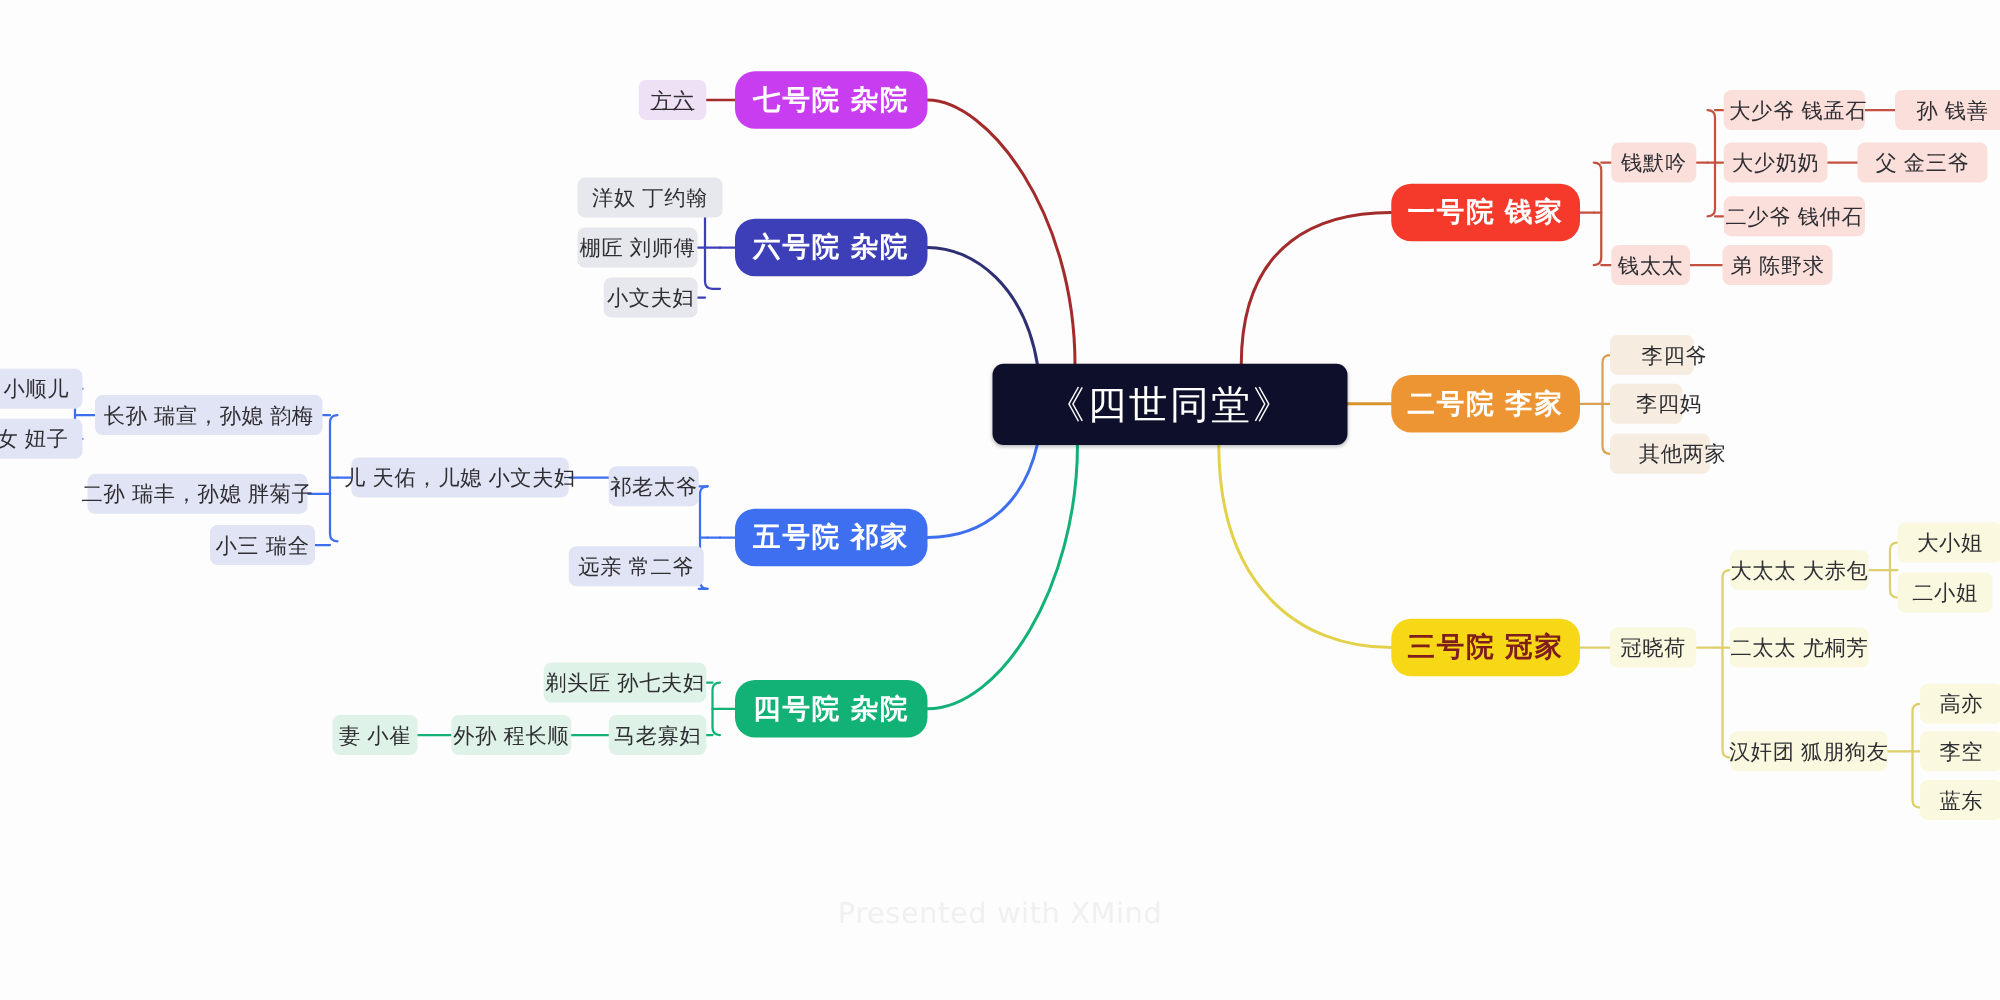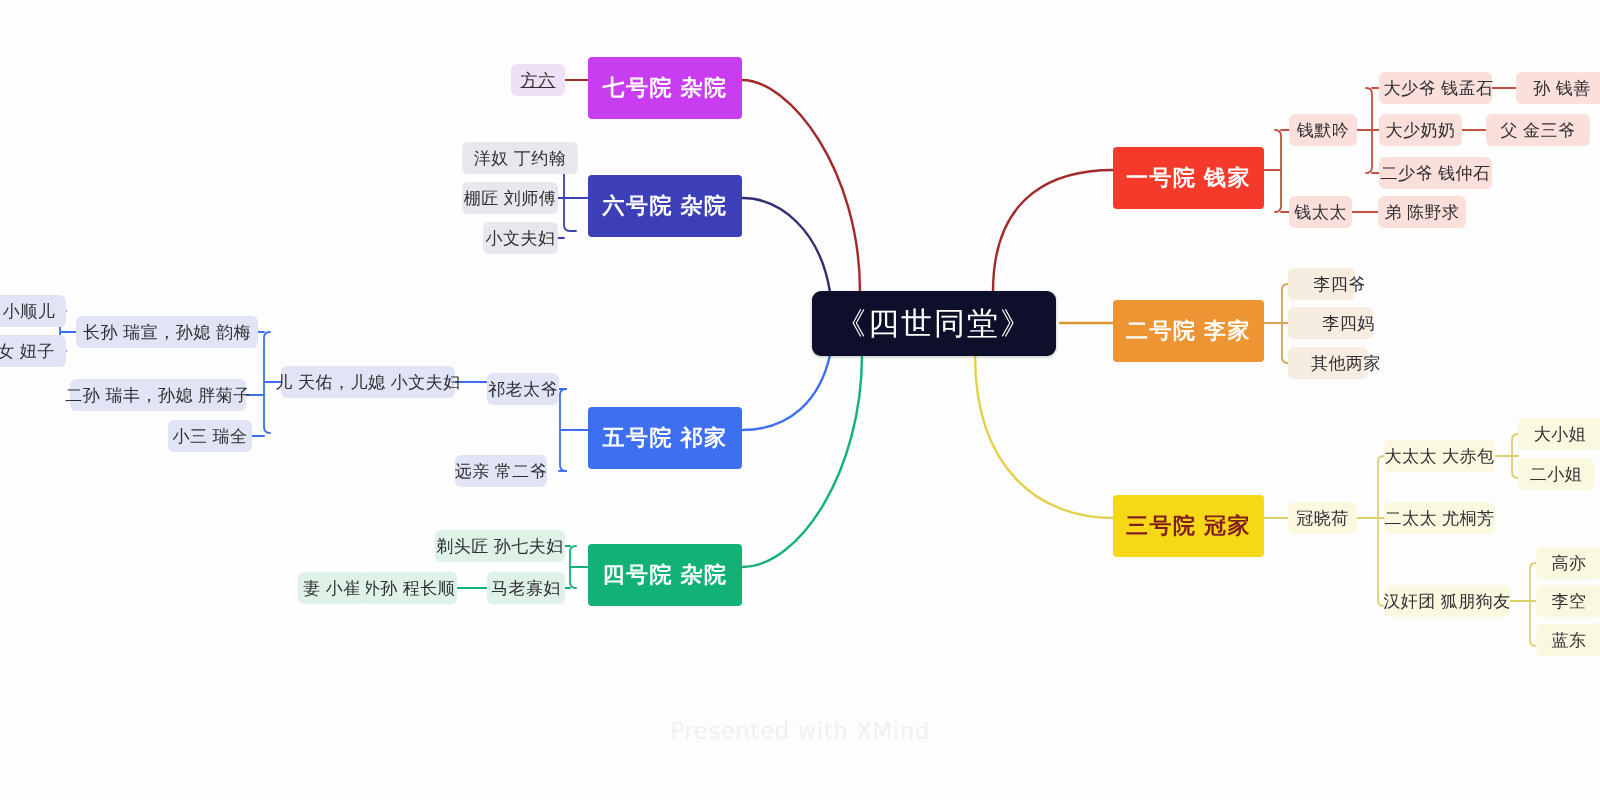--- a/index.html
+++ b/index.html
@@ -29,23 +29,23 @@
     padding: 0 24px;
     height: 65px;
     box-shadow: 0 1px 3px rgba(0,0,0,.25);
   }
   
   .main {
     color: #ffffff;
     font-size: 22px;
     font-weight: bold;
     letter-spacing: 1.5px;
-    height: 62px;
+    height: 46px;
     padding: 0 18px;
-    border-radius: 4px;
+    border-radius: 16px;
   }
   .m-red    { background: #f5392b; }
   .m-orange { background: #ed9433; }
   .m-yellow { background: #f7d817; color:#7f1d1d; }
   .m-green  { background: #12b277; }
   .m-blue   { background: #3d6ff0; }
   .m-indigo { background: #3c3fb8; }
   .m-purple { background: #c93df0; }
 
   
@@ -174,59 +174,59 @@
       <path d="M 1495 456 L 1506 456" stroke="#ddd06a" stroke-width="1.8"></path>
       <path d="M 1518 434 Q 1512 434 1512 440 L 1512 472 Q 1512 478 1518 478" stroke="#ddd06a" stroke-width="1.8"></path>
       <path d="M 1506 456 L 1518 456" stroke="#ddd06a" stroke-width="1.8"></path>
 
       <path d="M 1510 601 L 1524 601" stroke="#ddd06a" stroke-width="1.8"></path>
       <path d="M 1536 563 Q 1530 563 1530 569 L 1530 640 Q 1530 646 1536 646" stroke="#ddd06a" stroke-width="1.8"></path>
       <path d="M 1524 601 L 1536 601" stroke="#ddd06a" stroke-width="1.8"></path>
     </g>
   </svg>
 
-  <div class="node root" style="left:794px; top:291px; width:244px;margin-left:18px;">《四世同堂》</div>
+  <div class="node root" style="left:794px; top:291px; width:284px;">《四世同堂》</div>
 
   <div class="node main m-purple" style="left:588px; top:57px; width:154px;">七号院  杂院</div>
   <div class="node chip t-purple" style="left:511px; top:64px; width:54px;">方六</div>
 
   <div class="node main m-indigo" style="left:588px; top:175px; width:154px;">六号院  杂院</div>
   <div class="node chip t-indigo" style="left:462px; top:142px; width:116px;">洋奴 丁约翰</div>
   <div class="node chip t-indigo" style="left:462px; top:182px; width:96px;">棚匠 刘师傅</div>
   <div class="node chip t-indigo" style="left:483px; top:222px; width:75px;">小文夫妇</div>
 
   <div class="node main m-blue" style="left:588px; top:407px; width:154px;">五号院  祁家</div>
   <div class="node chip t-blue" style="left:487px; top:373px; width:72px;">祁老太爷</div>
-  <div class="node chip t-blue" style="left:455px; top:455px; width:92px;">远亲 常二爷</div>
+  <div class="node chip t-blue" style="left:455px; top:437px; width:108px;">远亲 常二爷</div>
   <div class="node chip t-blue" style="left:281px; top:366px; width:174px;">儿 天佑，儿媳 小文夫妇</div>
   <div class="node chip t-blue" style="left:76px; top:316px; width:182px;">长孙 瑞宣，孙媳 韵梅</div>
   <div class="node chip t-blue" style="left:-8px; top:295px; width:74px;">小顺儿</div>
   <div class="node chip t-blue" style="left:-14px; top:335px; width:80px;">女 妞子</div>
   <div class="node chip t-blue" style="left:70px; top:379px; width:176px;">二孙 瑞丰，孙媳 胖菊子</div>
   <div class="node chip t-blue" style="left:168px; top:420px; width:84px;">小三 瑞全</div>
 
   <div class="node main m-green" style="left:588px; top:544px; width:154px;">四号院  杂院</div>
   <div class="node chip t-green" style="left:435px; top:530px; width:130px;">剃头匠 孙七夫妇</div>
   <div class="node chip t-green" style="left:487px; top:572px; width:78px;">马老寡妇</div>
   <div class="node chip t-green" style="left:361px; top:572px; width:96px;">外孙 程长顺</div>
-  <div class="node chip t-green" style="left:266px; top:572px; width:68px;margin-left:32px;">妻 小崔</div>
+  <div class="node chip t-green" style="left:266px; top:572px; width:68px;">妻 小崔</div>
 
   <div class="node main m-red" style="left:1113px; top:147px; width:151px;">一号院  钱家</div>
   <div class="node chip t-red" style="left:1289px; top:114px; width:68px;">钱默吟</div>
   <div class="node chip t-red" style="left:1289px; top:196px; width:63px;">钱太太</div>
   <div class="node chip t-red" style="left:1379px; top:72px; width:113px;padding-left:16px;">大少爷 钱孟石</div>
   <div class="node chip t-red" style="left:1516px; top:72px; width:92px;">孙 钱善</div>
   <div class="node chip t-red" style="left:1379px; top:114px; width:83px;">大少奶奶</div>
   <div class="node chip t-red" style="left:1486px; top:114px; width:104px;">父 金三爷</div>
   <div class="node chip t-red" style="left:1379px; top:157px; width:113px;">二少爷 钱仲石</div>
   <div class="node chip t-red" style="left:1378px; top:196px; width:88px;">弟 陈野求</div>
 
   <div class="node main m-orange" style="left:1113px; top:300px; width:151px;">二号院  李家</div>
   <div class="node chip t-orange" style="left:1288px; top:268px; width:67px;">李四爷</div>
-  <div class="node chip t-orange" style="left:1288px; top:307px; width:85px;">李四妈</div>
+  <div class="node chip t-orange" style="left:1288px; top:307px; width:58px;">李四妈</div>
   <div class="node chip t-orange" style="left:1288px; top:347px; width:80px;">其他两家</div>
 
   <div class="node main m-yellow" style="left:1113px; top:495px; width:151px;">三号院  冠家</div>
   <div class="node chip t-yellow" style="left:1288px; top:502px; width:69px;">冠晓荷</div>
   <div class="node chip t-yellow" style="left:1384px; top:440px; width:111px;">大太太 大赤包</div>
   <div class="node chip t-yellow" style="left:1518px; top:418px; width:84px;">大小姐</div>
   <div class="node chip t-yellow" style="left:1518px; top:458px; width:76px;">二小姐</div>
   <div class="node chip t-yellow" style="left:1384px; top:502px; width:111px;">二太太 尤桐芳</div>
   <div class="node chip t-yellow" style="left:1384px; top:585px; width:126px;">汉奸团 狐朋狗友</div>
   <div class="node chip t-yellow" style="left:1536px; top:547px; width:66px;">高亦</div>

